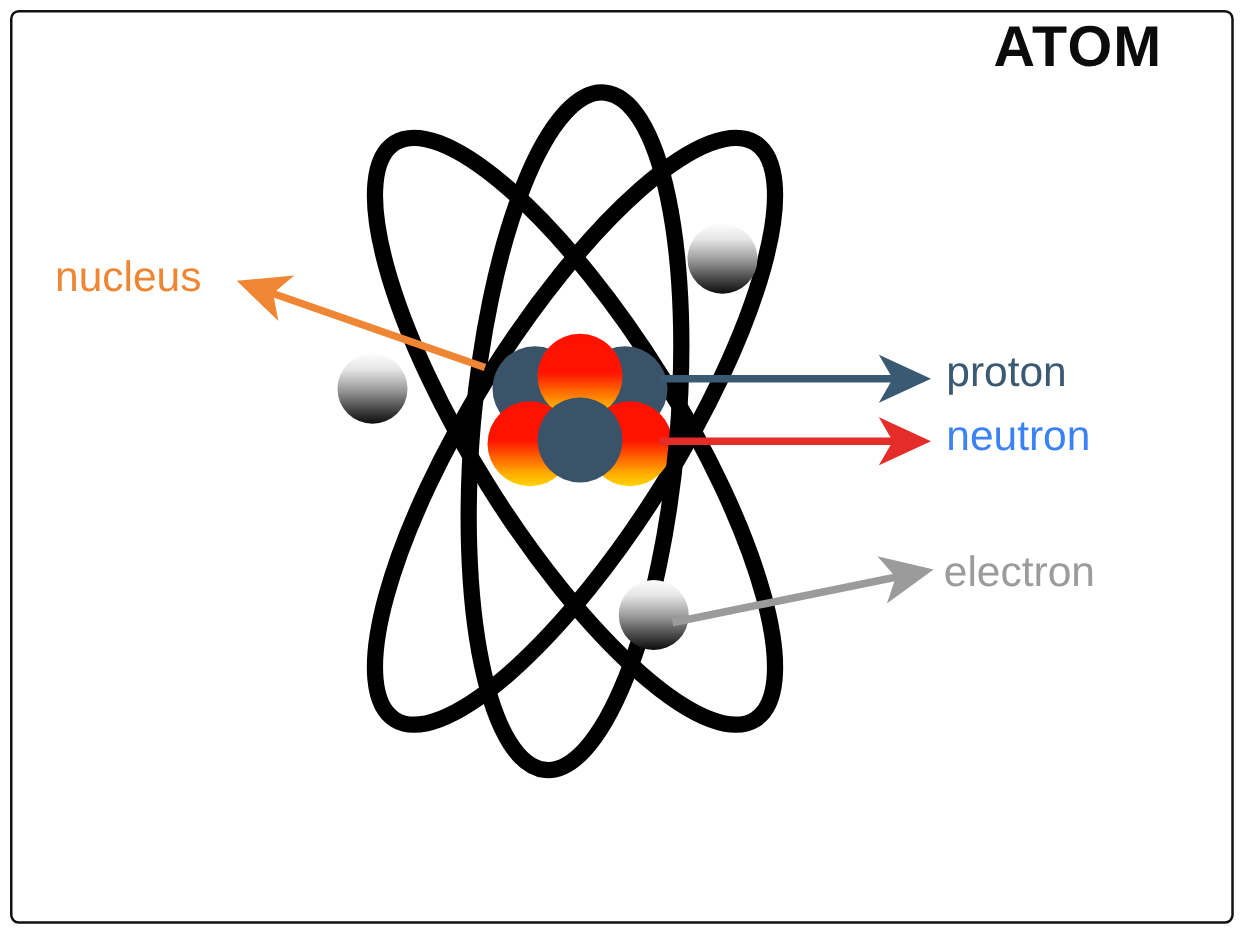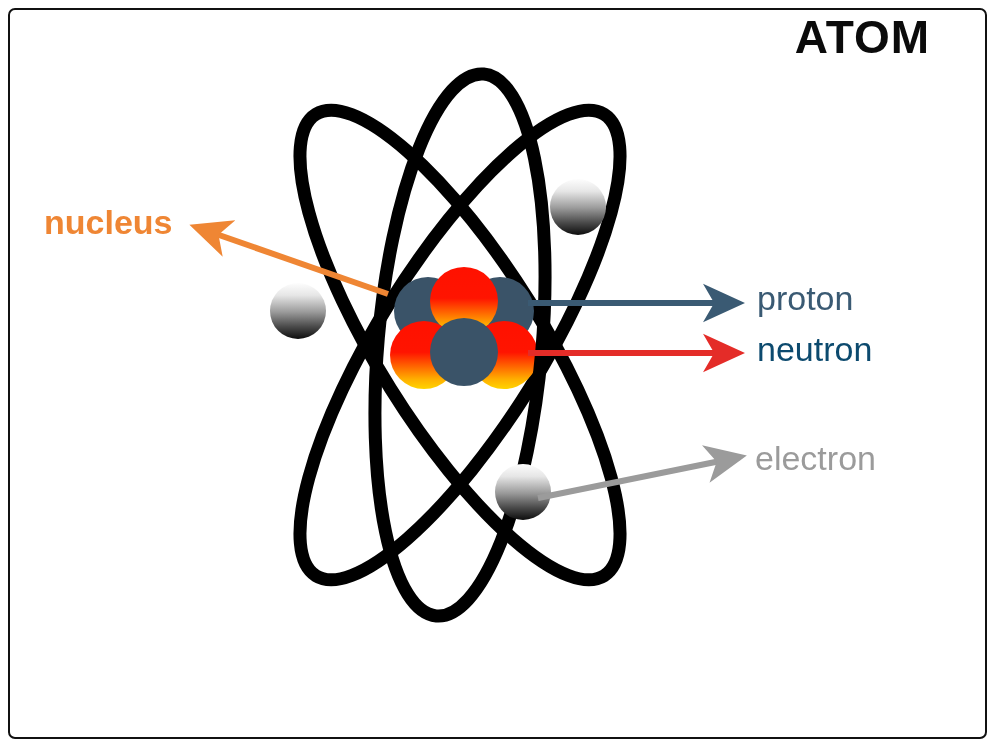--- a/index.html
+++ b/index.html
@@ -45,34 +45,33 @@
     font-size: 46px;
     font-weight: bold;
     letter-spacing: 1px;
     color: #0b0b0b;
   }
   #label-nucleus {
     left: 44px;
     top: 205px;
     font-size: 34px;
     color: #ef8634;
-    font-weight: bold;
   }
   #label-proton {
     left: 757px;
     top: 281px;
     font-size: 34px;
     color: #3a5a73;
     text-align: right;
   }
   #label-neutron {
     left: 757px;
     top: 332px;
     font-size: 34px;
-    color: #0c4a6e;
+    color: #3b82f6;
   }
   #label-electron {
     left: 755px;
     top: 441px;
     font-size: 34px;
     color: #9b9b9b;
     text-align: right;
   }
 </style>
 </head>

